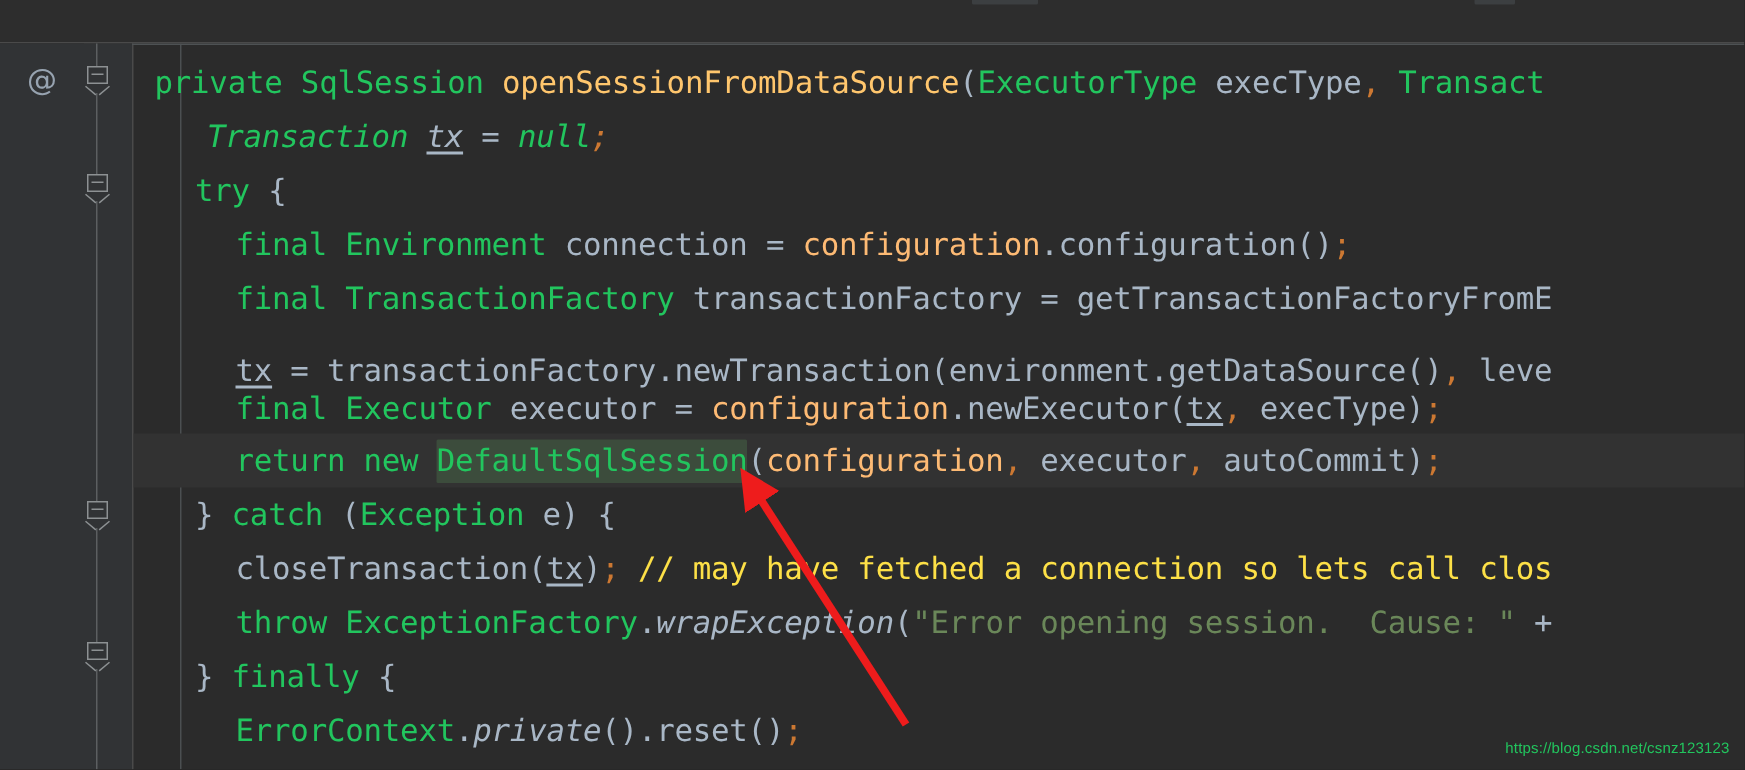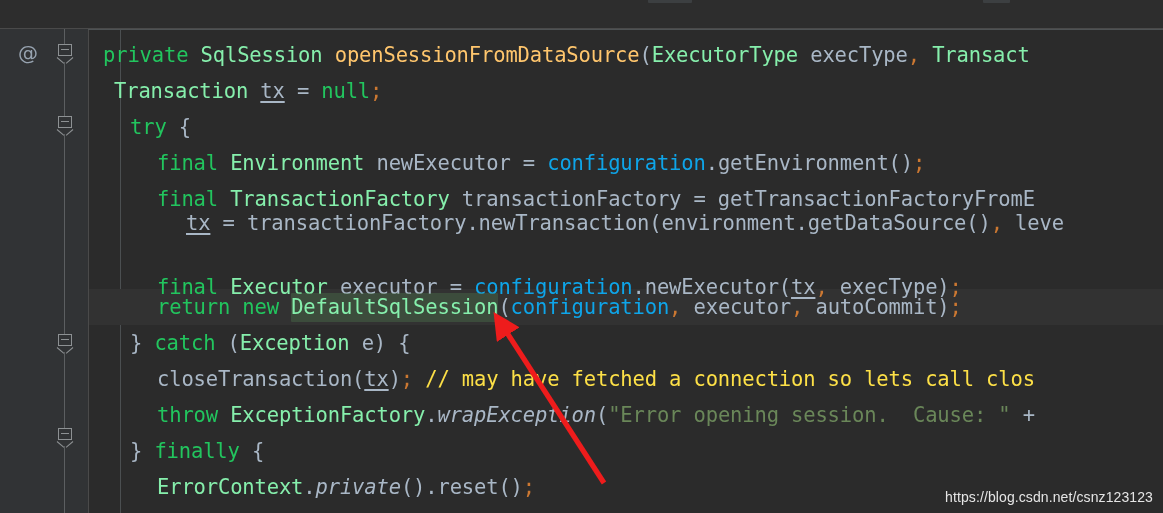--- a/index.html
+++ b/index.html
@@ -124,23 +124,23 @@
   }
   .line-bg {
     position: absolute;
     left: 0; width: 1075px; height: 36px;
   }
   .current-line { background: #323232; }
 
   
   .kw      { color: #22c55e; }
   .ident   { color: #a9b7c6; }
-  .type    { color: #86efac; text-align: center; }
+  .type    { color: #22c55e; text-align: center; }
   .method  { color: #ffc66d; margin-top: 12px; }
-  .field   { color: #0ea5e9; }
+  .field   { color: #fdba74; }
   .str     { color: #6a8759; }
   .cmt     { color: #fde047; }
   .punc    { color: #a9b7c6; }
   .semi    { color: #cc7832; }
   .ital    { font-style: italic; margin-top: 12px; }
   .underl  { text-decoration: underline; text-underline-offset: 3px; }
 
   .hl-box {
     background: #32593d;
     background: rgba(75, 112, 73, 0.42);
@@ -155,22 +155,22 @@
     left: 0; top: 0;
     width: 1163px; height: 513px;
     pointer-events: none;
   }
 
   
   .watermark {
     position: absolute;
     right: 10px; bottom: 8px;
     font-family: "Liberation Sans", sans-serif;
-    font-size: 14px;
-    color: #e5e5e5;
+    font-size: 10px;
+    color: #22c55e;
     letter-spacing: 0.1px;
   }
 </style>
 </head>
 <body>
 
 <div id="editor-root">
 
   <div class="top-strip">
     <div class="toolbar-ghost g1"></div>
@@ -205,26 +205,26 @@
       </div>
     </div>
 
   <div class="code-pane">
     <div class="indent-guide ig-1"></div>
     <div id="line-backgrounds">
         <div class="line-bg current-line" style="top: 260px;"></div>
       </div>
     <div id="code-lines">
         <div class="line" style="top: 8px; left: 14px;"><span class="kw">private</span><span class="punc"> </span><span class="type">SqlSession</span><span class="punc"> </span><span class="method">openSessionFromDataSource</span><span class="punc">(</span><span class="type">ExecutorType</span><span class="ident"> execType</span><span class="semi">,</span><span class="punc"> </span><span class="type">Transact</span></div>
-        <div class="line" style="top: 44px; left: 25px;"><span class="type">Transaction</span><span class="punc"> </span><span class="ident underl">tx</span><span class="punc"> = </span><span class="kw">null</span><span class="semi">;</span></div>
+        <div class="line" style="top: 44px; left: 49px; font-style: italic;"><span class="type">Transaction</span><span class="punc"> </span><span class="ident underl">tx</span><span class="punc"> = </span><span class="kw">null</span><span class="semi">;</span></div>
         <div class="line" style="top: 80px; left: 41px;"><span class="kw">try</span><span class="punc"> {</span></div>
-        <div class="line" style="top: 116px; left: 68px;"><span class="kw">final</span><span class="punc"> </span><span class="type">Environment</span><span class="ident"> newExecutor = </span><span class="field">configuration</span><span class="ident">.getEnvironment()</span><span class="semi">;</span></div>
+        <div class="line" style="top: 116px; left: 68px;"><span class="kw">final</span><span class="punc"> </span><span class="type">Environment</span><span class="ident"> connection = </span><span class="field">configuration</span><span class="ident">.configuration()</span><span class="semi">;</span></div>
         <div class="line" style="top: 152px; left: 68px;"><span class="kw">final</span><span class="punc"> </span><span class="type">TransactionFactory</span><span class="ident"> transactionFactory = getTransactionFactoryFromE</span></div>
-        <div class="line" style="top: 176px; left: 68px; margin-left: 29px;"><span class="ident underl">tx</span><span class="ident"> = transactionFactory.newTransaction(environment.getDataSource()</span><span class="semi">,</span><span class="ident"> leve</span></div>
-        <div class="line" style="top: 240px; left: 68px;"><span class="kw">final</span><span class="punc"> </span><span class="type">Executor</span><span class="ident"> executor = </span><span class="field">configuration</span><span class="ident">.newExecutor(</span><span class="ident underl">tx</span><span class="semi">,</span><span class="ident"> execType)</span><span class="semi">;</span></div>
+        <div class="line" style="top: 200px; left: 68px;"><span class="ident underl">tx</span><span class="ident"> = transactionFactory.newTransaction(environment.getDataSource()</span><span class="semi">,</span><span class="ident"> leve</span></div>
+        <div class="line" style="top: 225px; left: 68px;"><span class="kw">final</span><span class="punc"> </span><span class="type">Executor</span><span class="ident"> executor = </span><span class="field">configuration</span><span class="ident">.newExecutor(</span><span class="ident underl">tx</span><span class="semi">,</span><span class="ident"> execType)</span><span class="semi">;</span></div>
         <div class="line" style="top: 260px; left: 68px;"><span class="kw">return</span><span class="punc"> </span><span class="kw">new</span><span class="punc"> </span><span class="type hl-box">DefaultSqlSession</span><span class="punc">(</span><span class="field">configuration</span><span class="semi">,</span><span class="ident"> executor</span><span class="semi">,</span><span class="ident"> autoCommit)</span><span class="semi">;</span></div>
         <div class="line" style="top: 296px; left: 41px;"><span class="punc">} </span><span class="kw">catch</span><span class="punc"> (</span><span class="type">Exception</span><span class="ident"> e) {</span></div>
         <div class="line" style="top: 332px; left: 68px;"><span class="ident">closeTransaction(</span><span class="ident underl">tx</span><span class="punc">)</span><span class="semi">;</span><span class="cmt"> // may have fetched a connection so lets call clos</span></div>
         <div class="line" style="top: 368px; left: 68px;"><span class="kw">throw</span><span class="punc"> </span><span class="type">ExceptionFactory</span><span class="punc">.</span><span class="ident ital">wrapException</span><span class="punc">(</span><span class="str">"Error opening session.  Cause: "</span><span class="ident"> +</span></div>
         <div class="line" style="top: 404px; left: 41px;"><span class="punc">} </span><span class="kw">finally</span><span class="punc"> {</span></div>
         <div class="line" style="top: 440px; left: 68px;"><span class="type">ErrorContext</span><span class="punc">.</span><span class="ident ital">private</span><span class="ident">().reset()</span><span class="semi">;</span></div>
       </div>
   </div>
   <div class="top-rule"></div>
 

